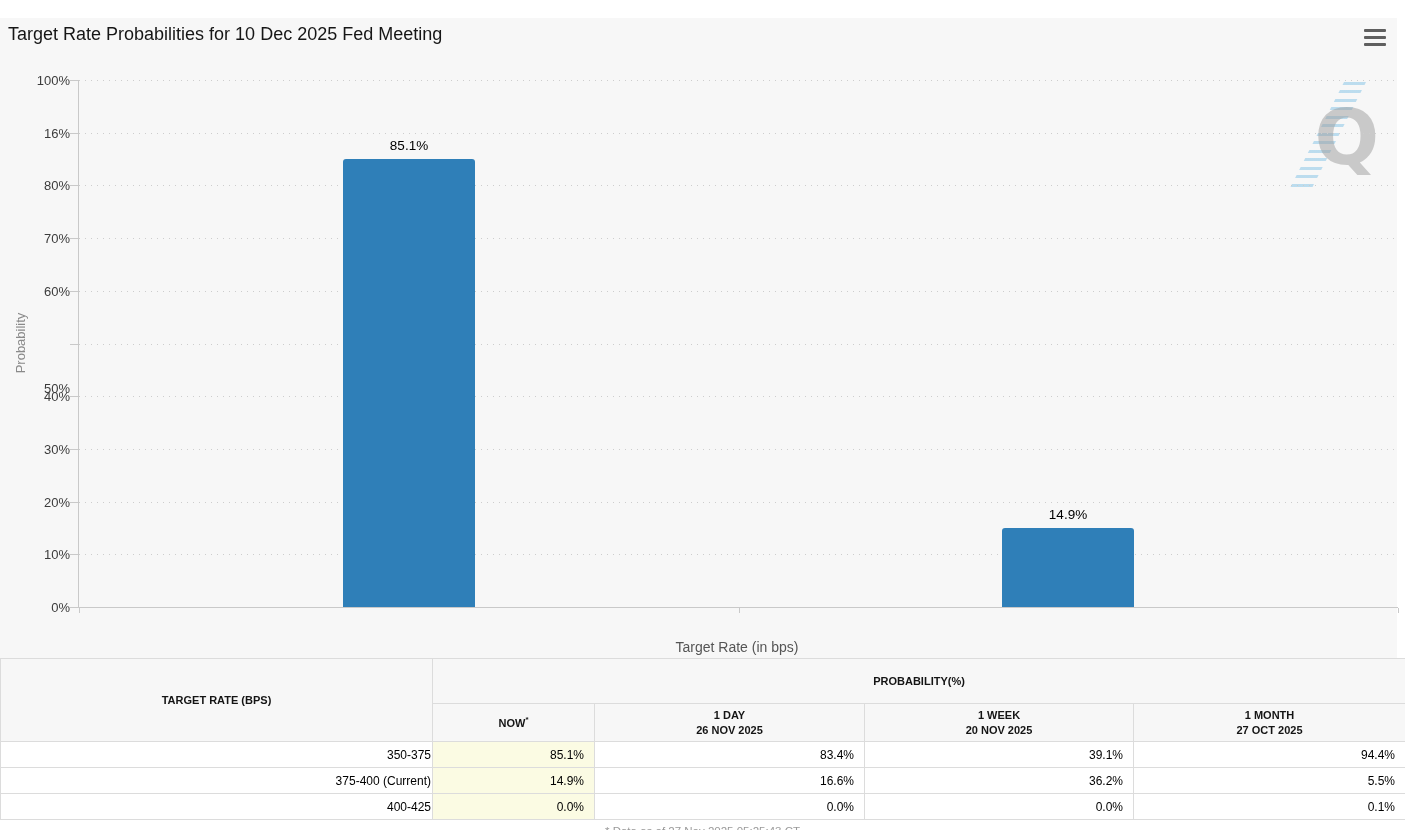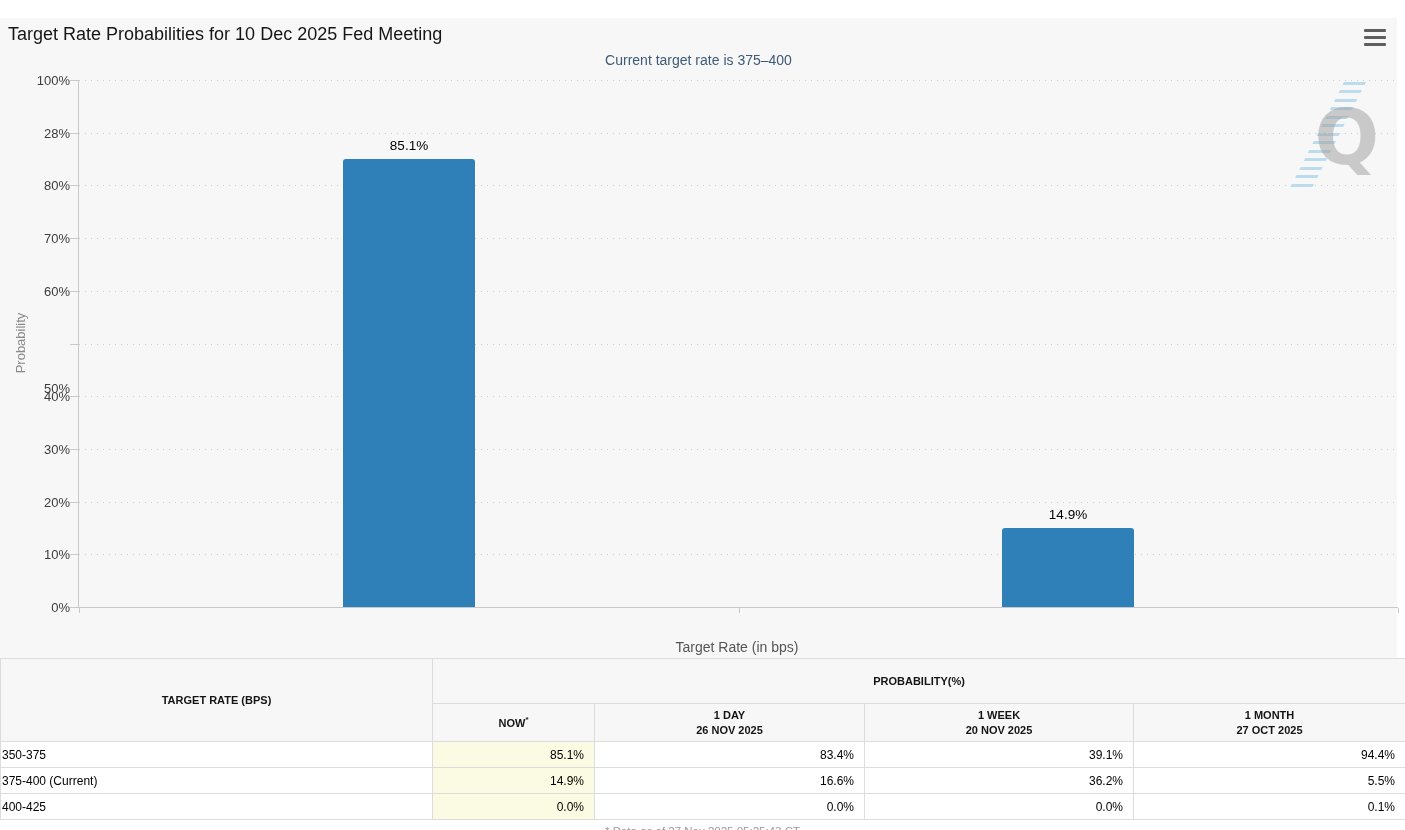--- a/index.html
+++ b/index.html
@@ -70,56 +70,55 @@
   }
   
   .table-section{position:absolute;left:0;top:658px;width:1405px;}
   table{border-collapse:collapse;table-layout:fixed;width:1405px;}
   th,td{border:1px solid #dcdcdc;overflow:hidden;}
   thead th{background:#f7f7f7;font-weight:bold;font-size:11px;color:#141414;}
   .th-group{height:42px;}
   .th-sub{height:35px;vertical-align:middle;line-height:1.35;}
   .th-sub sup{font-size:8px;vertical-align:super;}
   tbody td{height:23px;font-size:12px;color:#000;background:#fff;}
-  td.c0{text-align:left;}
+  td.c0{text-align:right;}
   td.num{text-align:right;padding-right:10px;}
   td.now{background:#fbfbe3;}
   .footnote{
     text-align:center;font-size:11.5px;color:#9a9a9a;padding-top:5px;
   }
 </style>
 </head>
 <body>
 
 <div class="chart-section">
   <div class="chart-title">Target Rate Probabilities for 10 Dec 2025 Fed Meeting</div>
   <div class="menu-btn" title="Chart context menu">
     <span></span>
       <span></span>
       <span></span>
   </div>
-  <div class="chart-subtitle">Current target rate is 375–400</div>
 
   <div class="watermark">
     <div class="wm-stripes"></div>
     <div class="wm-q">Q</div>
   </div>
 
   <div class="y-title">Probability</div>
   <div class="y-axis-labels">
       <div style="top: 527px;">0%</div>
       <div style="top: 474px;">10%</div>
       <div style="top: 422px; text-align: center;">20%</div>
       <div style="top: 369px;">30%</div>
       <div style="top: 316px;">40%</div>
       <div style="top: 264px; margin-top: 44px;">50%</div>
       <div style="top: 211px;">60%</div>
       <div style="top: 158px;">70%</div>
       <div style="top: 105px; text-align: center;">80%</div>
-      <div style="top: 53px;">28%</div>
+      <div style="top: 53px;">16%</div>
       <div style="top: 0px;">100%</div>
     </div>
   <div class="plot">
       <div class="ytick" style="top: 527px;"></div>
       <div class="gridline" style="top: 474px;"></div>
       <div class="ytick" style="top: 474px;"></div>
       <div class="gridline" style="top: 422px;"></div>
       <div class="ytick" style="top: 422px;"></div>
       <div class="gridline" style="top: 369px;"></div>
       <div class="ytick" style="top: 369px;"></div>

